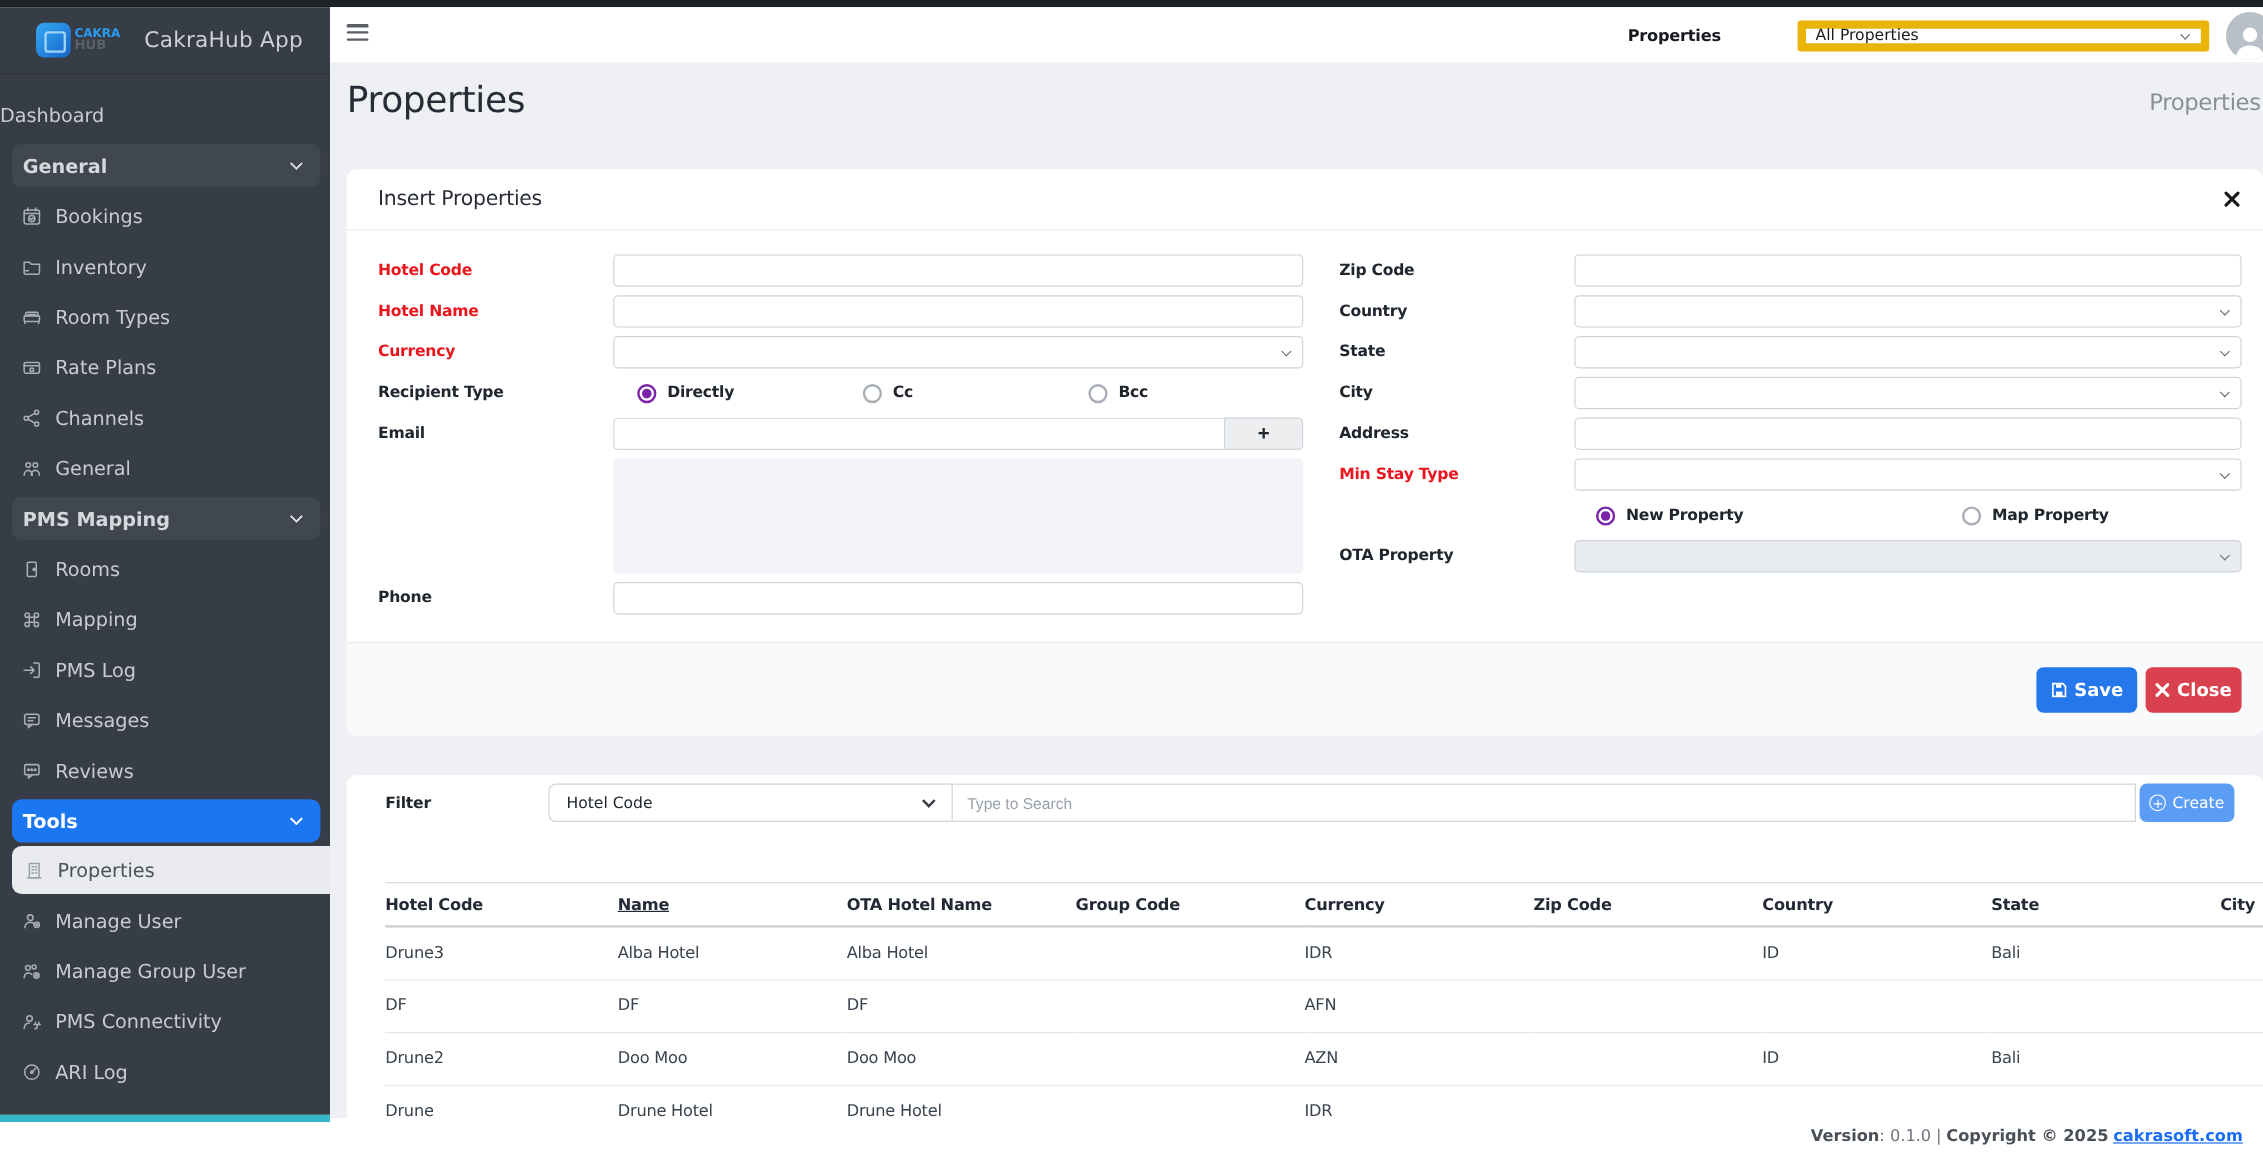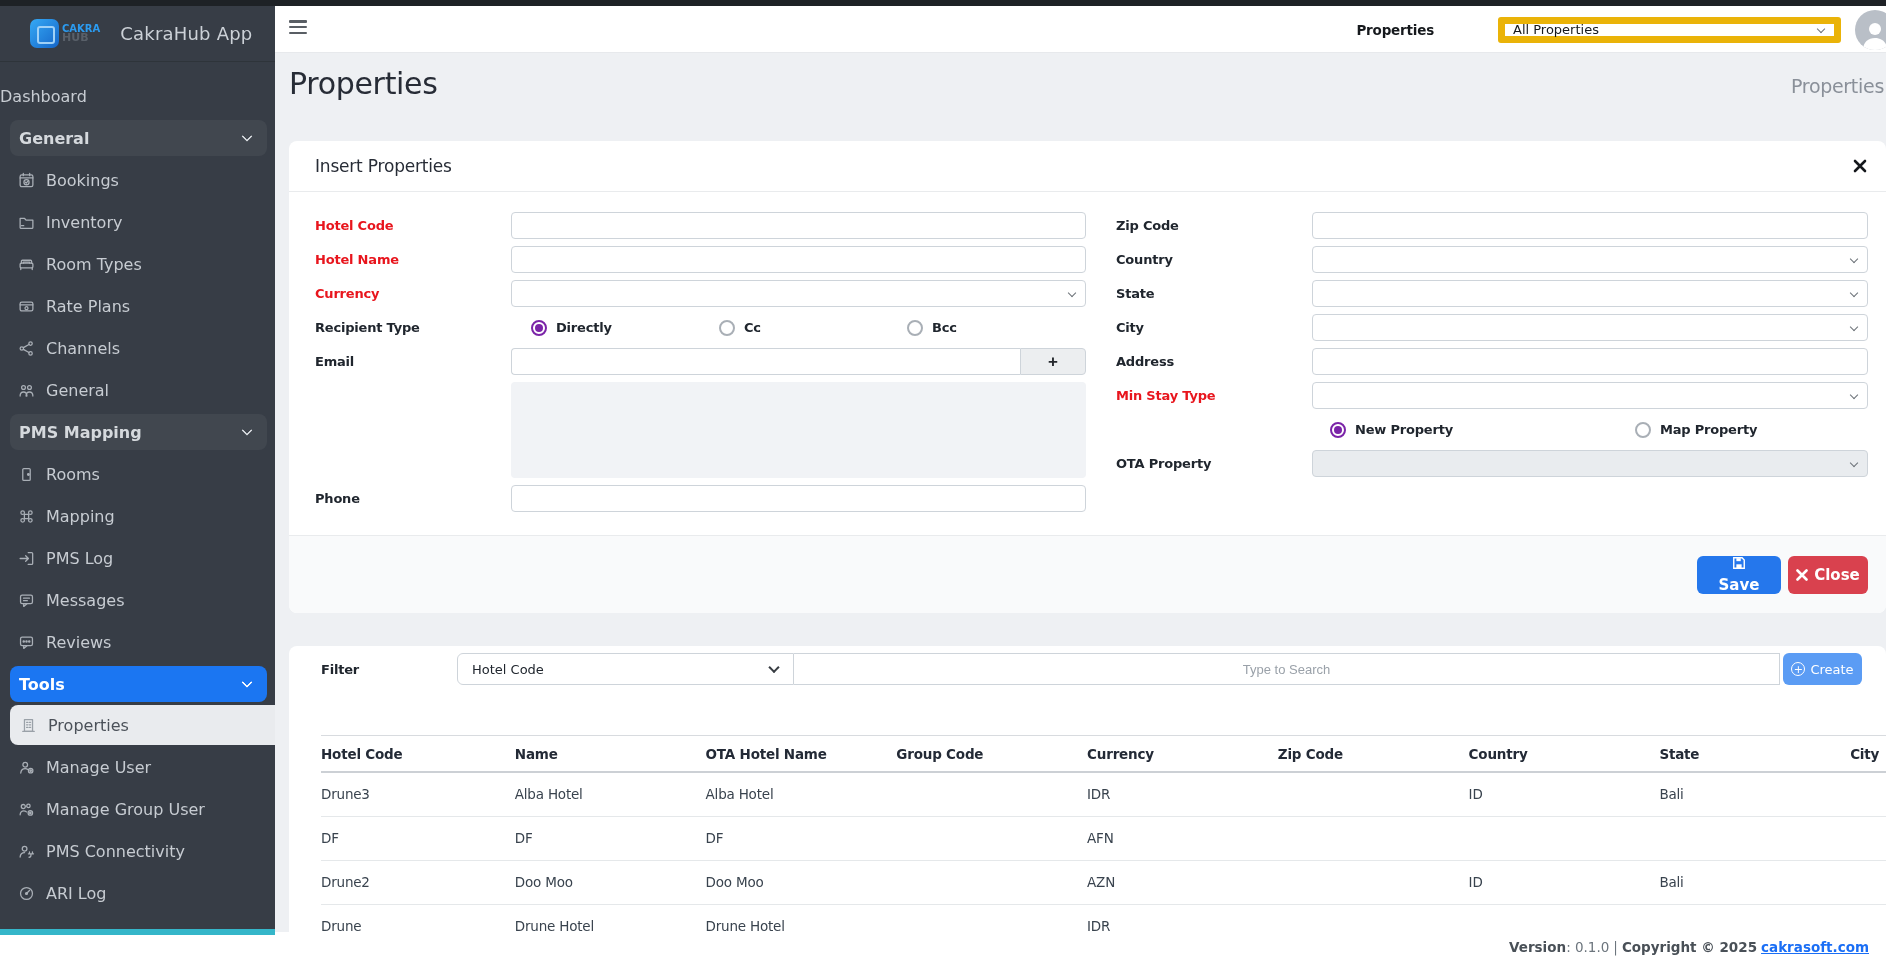--- a/index.html
+++ b/index.html
@@ -67,29 +67,29 @@
   .radio.on::after { content:""; position:absolute; left:50%; top:50%; width:8px; height:8px; margin:-4px 0 0 -4px; border-radius:50%; background:#7b24a8; }
   .rgroup span { margin-left:9px; font-size:13px; font-weight:bold; color:#20262e; letter-spacing:-0.2px; }
   .grp-input { flex:1; border-radius:4px 0 0 4px; border-right:none; }
   .btn-plus { width:66px; height:27px; flex:none; background:#eceef0; border:1px solid #ced4da; border-radius:0 4px 4px 0; font-size:17px; font-weight:bold; color:#24282d; line-height:23px; text-align:center; cursor:pointer; }
   .frow.tall { height:96px; align-items:stretch; }
   .listbox { flex:1; background:#f1f3f6; border-radius:4px; }
   .spacer-label { width:196px; flex:none; }
 
   .card-footer { position:absolute; bottom:0; left:0; right:0; height:78px; background:#f9fafb; border-top:1px solid #e9ebed; border-radius:0 0 8px 8px; display:flex; align-items:center; justify-content:flex-end; padding-right:18px; }
   .btn { height:38px; border:none; border-radius:6px; color:#fff; font-size:15px; font-weight:600; font-family:inherit; display:flex; align-items:center; justify-content:center; gap:6px; cursor:pointer; }
-  .btn-save { width:84px; background:#2577ec;flex-direction:column; }
+  .btn-save { width:84px; background:#2577ec; }
   .btn-close { width:80px; background:#d9414e; margin-left:7px; }
 
   .card2 { top:580px; height:299px; overflow:hidden;margin-top:13px; }
   .filter-row { display:flex; align-items:center; padding:7px 24px 0 32px; }
   .filter-label { width:136px; flex:none; font-size:13px; font-weight:bold; color:#20262e; letter-spacing:-0.2px; }
   .fselect { width:337px; flex:none; height:32px; border:1px solid #ced4da; border-radius:6px 0 0 6px; background:#fff; font-size:13px; color:#20262e; display:flex; align-items:center; padding-left:14px; position:relative; cursor:pointer; }
   .chev-b { position:absolute; right:15px; top:50%; width:8px; height:8px; border-right:2px solid #383d43; border-bottom:2px solid #383d43; transform:translateY(-70%) rotate(45deg); }
-  .fsearch { flex:1; height:32px; border:1px solid #ced4da; border-left:none; border-radius:0; font-size:13px; color:#20262e; padding:0 12px; outline:none;text-align:center; }
+  .fsearch { flex:1; height:32px; border:1px solid #ced4da; border-left:none; border-radius:0; font-size:13px; color:#20262e; padding:0 12px; outline:none; }
   .fsearch::placeholder { color:#9aa1a9; }
   .btn-create { width:79px; height:32px; flex:none; margin-left:3px; background:#5b9cf4; border:none; border-radius:6px; color:#fff; font-size:13px; font-family:inherit; display:flex; align-items:center; justify-content:center; gap:5px; cursor:pointer; }
   .circle-plus { width:14px; height:14px; border:1.3px solid #fff; border-radius:50%; display:flex; align-items:center; justify-content:center; font-size:11px; line-height:1; }
 
   .ptable { margin:50px 0 0 32px; border-collapse:collapse; table-layout:fixed; width:1720px; }
   .ptable th { text-align:left; font-size:13.5px; font-weight:bold; color:#232a36; letter-spacing:-0.2px; padding:10px 8px 9px 0; border-top:1px solid #d8dbdf; border-bottom:2px solid #ccd0d5; }
   .ptable td { font-size:13.5px; color:#39434e; letter-spacing:-0.2px; height:44px; padding-right:8px; border-bottom:1px solid #e5e8ea; }
 
   .bottom-strip { position:absolute; left:0; top:932px; width:1886px; height:30px; background:#fff; display:flex; align-items:center; justify-content:flex-end; padding-right:17px; font-size:13.5px; color:#6c757d; }
   .bottom-strip b { color:#495057; }
@@ -490,21 +490,21 @@
         <input class="fsearch" placeholder="Type to Search" style="">
         <button class="btn-create">
           <span class="circle-plus">+</span>
           <span>Create</span>
         </button>
       </div>
       <table class="ptable">
         <thead>
             <tr id="thead-row">
               <th style="width: 193px;">Hotel Code</th>
-              <th style="width: 190px;">Name</th>
+              <th style="width: 190px; text-decoration: underline;">Name</th>
               <th style="width: 190px;">OTA Hotel Name</th>
               <th style="width: 190px;">Group Code</th>
               <th style="width: 190px;">Currency</th>
               <th style="width: 190px;">Zip Code</th>
               <th style="width: 190px;">Country</th>
               <th style="width: 190px;">State</th>
               <th style="width: 190px;">City</th>
             </tr>
           </thead>
         <tbody id="tbody-rows">

